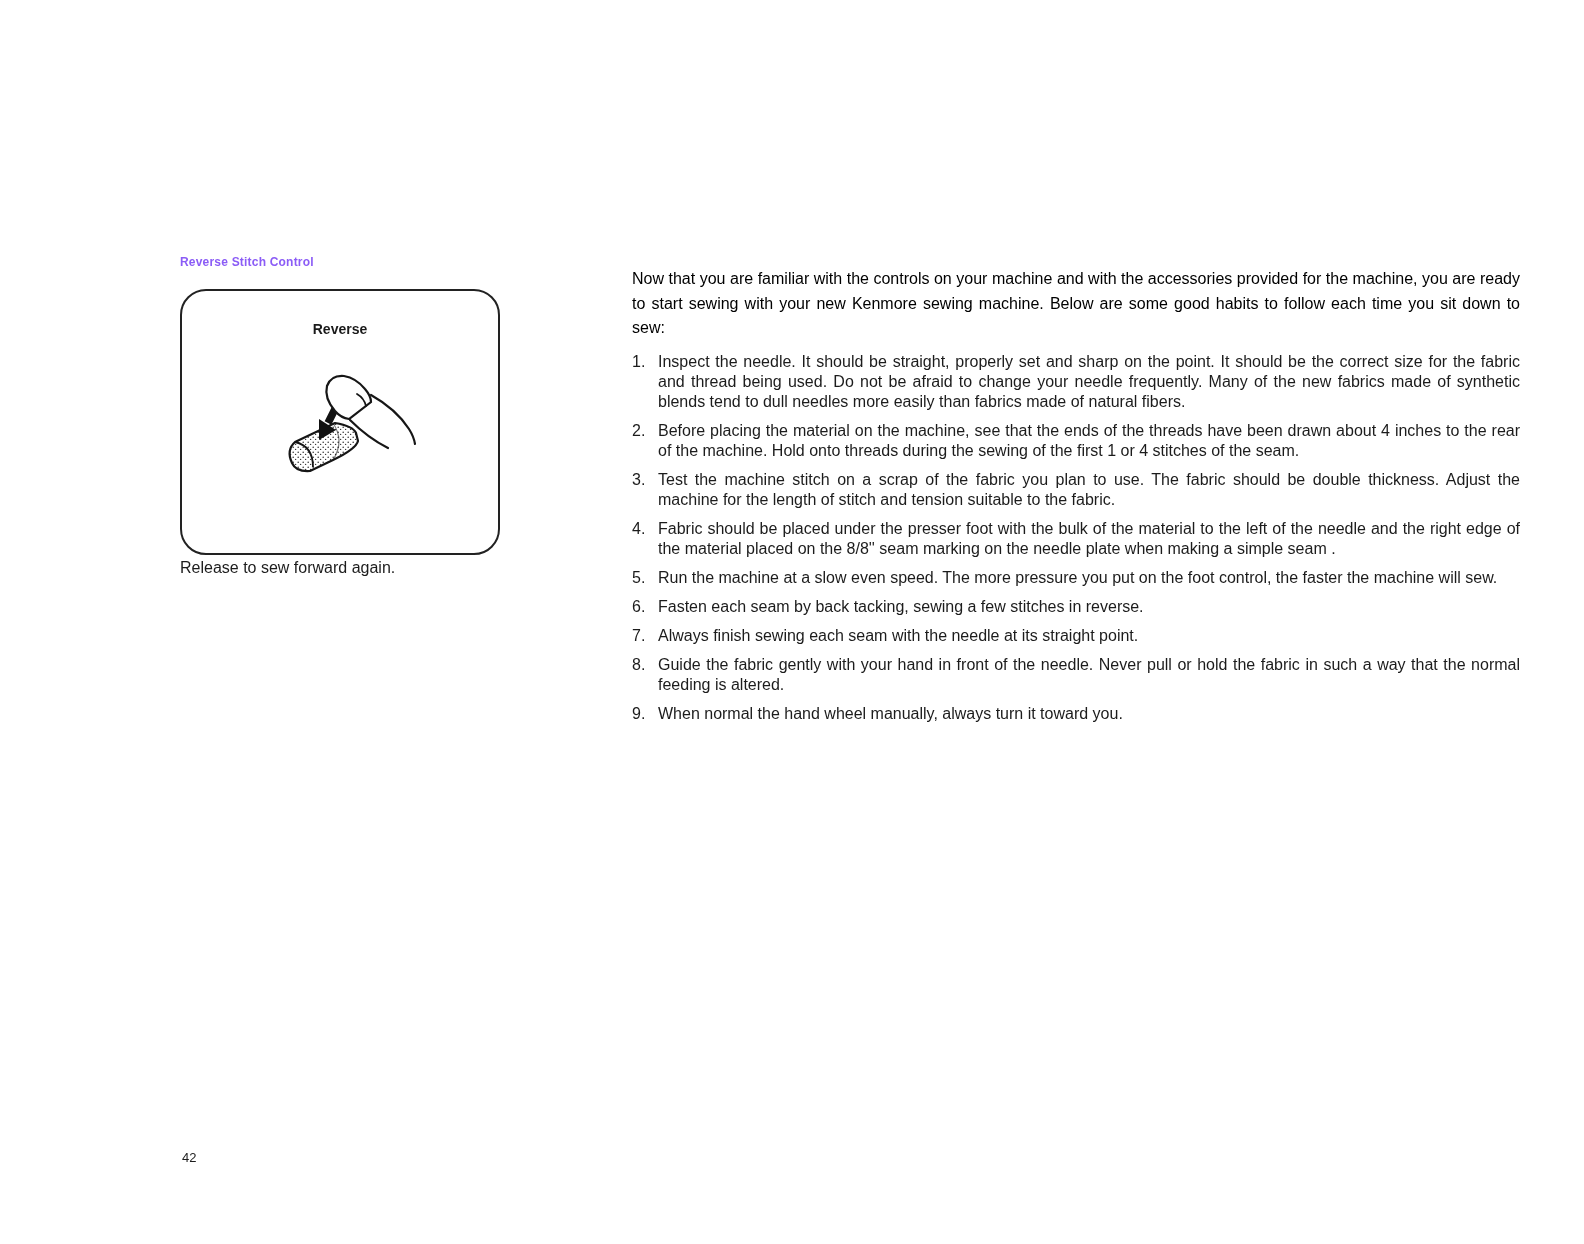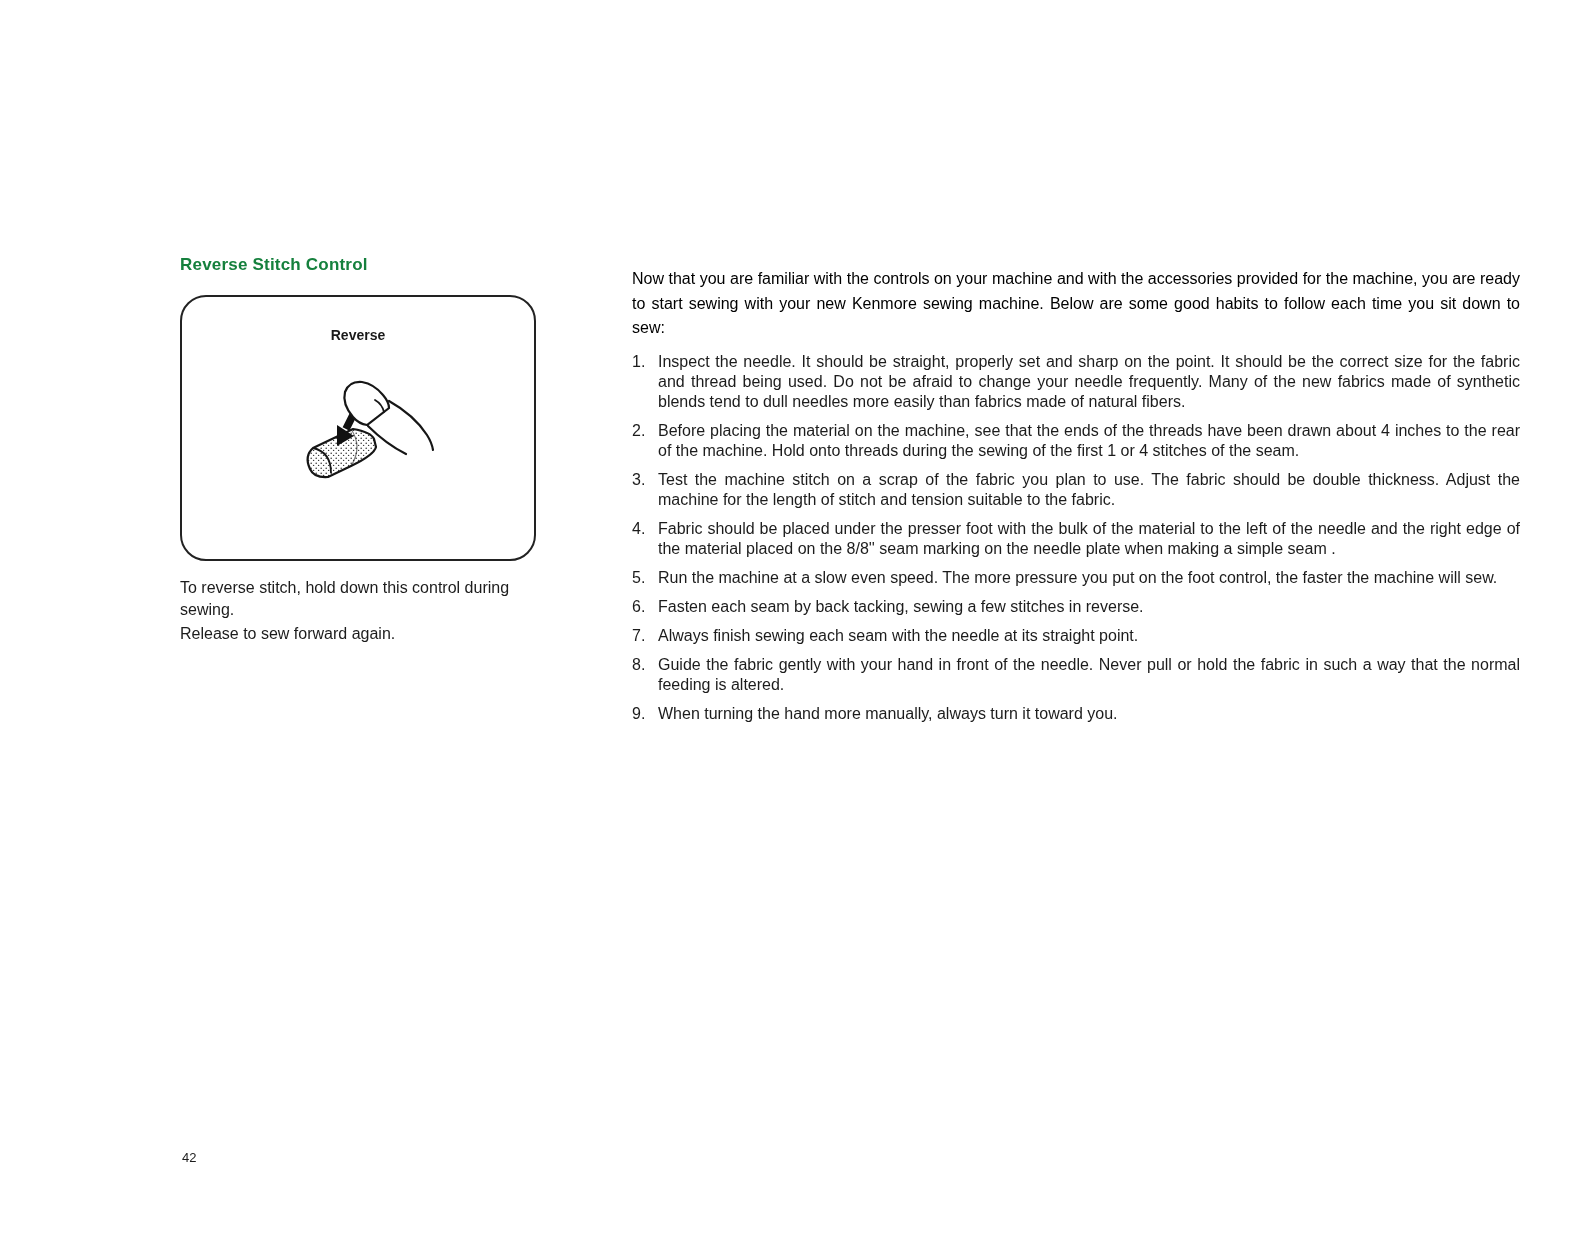--- a/index.html
+++ b/index.html
@@ -22,35 +22,34 @@
   }
 
   
   .left-col {
     position: absolute;
     left: 180px;
     top: 255px;
     width: 332px;
   }
   .section-heading {
-    font-size: 17px;
+    font-size: 12px;
     font-weight: bold;
     letter-spacing: 0.2px;
     margin: 0;
-    color: #15803d;
+    color: #8b5cf6;
   }
   .figure-box {
     margin-top: 20px;
     width: 316px;
     height: 262px;
     border: 2px solid #222222;
     border-radius: 26px;
     position: relative;
     background: #ffffff;
-    padding-left: 36px;
   }
   .figure-label {
     position: absolute;
     top: 30px;
     left: 0;
     right: 0;
     text-align: center;
     font-size: 14px;
     font-weight: bold;
     color: #1a1a1a;
@@ -154,37 +153,36 @@
         <g fill="none" stroke="#161616" stroke-width="2.2" stroke-linecap="round">
           <path d="M 153 120 Q 142 107 145 95 Q 149 84 162 85 Q 174 87 183 98 Q 189 105 189 111 L 167 128 Q 159 127 153 120 Z" fill="#ffffff"></path>
           <path d="M 175 103 Q 182 107 184 115" stroke-width="1.8"></path>
           <path d="M 189 104 Q 214 118 227 138 Q 232 146 233 153"></path>
           <path d="M 168 129 Q 186 147 206 157"></path>
         </g>
       </svg>
     </div>
 
     <div class="left-caption">
-      <p class="first">To reverse stitch, hold down this control during sewing.</p>
       <p class="second">Release to sew forward again.</p>
     </div>
   </div>
 
   <div class="right-col">
 
     <p class="intro">Now that you are familiar with the controls on your machine and with the accessories provided for the machine, you are ready to start sewing with your new Kenmore sewing machine. Below are some good habits to follow each time you sit down to sew:</p>
 
     <ol class="steps">
       <li>Inspect the needle. It should be straight, properly set and sharp on the point. It should be the correct size for the fabric and thread being used. Do not be afraid to change your needle frequently.  Many of the new fabrics made of synthetic blends tend to dull needles more easily than fabrics made of natural fibers.</li>
       <li>Before placing the material on the machine, see that the ends of the threads have been drawn about 4 inches to the rear of the machine. Hold onto threads during the sewing of the first 1 or 4 stitches of the seam.</li>
       <li>Test the machine stitch on a scrap of the fabric you plan to use. The fabric should be double thickness. Adjust the machine for the length of stitch and tension suitable to the fabric.</li>
       <li>Fabric should be placed under the presser foot with the bulk of the material to the left of the needle and the right edge of the material placed on the 8/8'' seam marking on the needle plate when making a simple seam .</li>
       <li>Run the machine at a slow even speed. The more pressure you put on the foot control, the faster the machine will sew.</li>
       <li>Fasten each seam by back tacking, sewing a few stitches in reverse.</li>
       <li>Always finish sewing each seam with the needle at its straight point.</li>
       <li>Guide the fabric gently with your hand in front of the needle. Never pull or hold the fabric in such a way that the normal feeding is altered.</li>
-      <li>When turning the hand more manually, always turn it toward you.</li>
+      <li>When normal the hand wheel manually, always turn it toward you.</li>
     </ol>
   </div>
 
   <div class="page-number">42</div>
 
 </div>
 
 </body></html>

